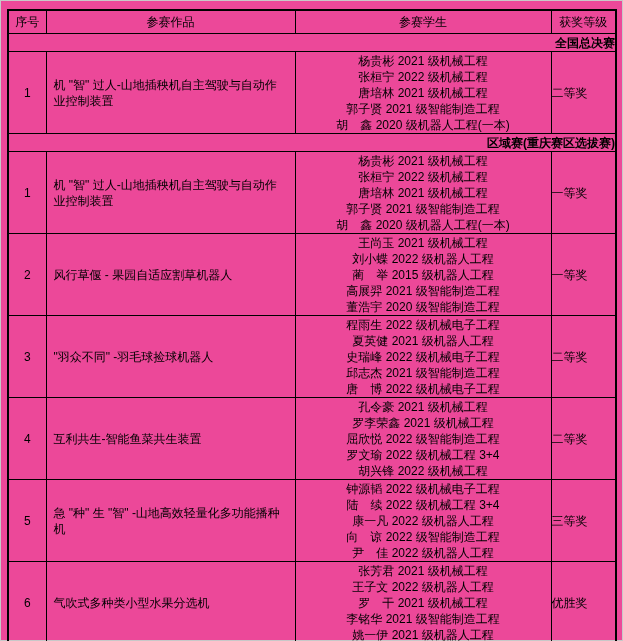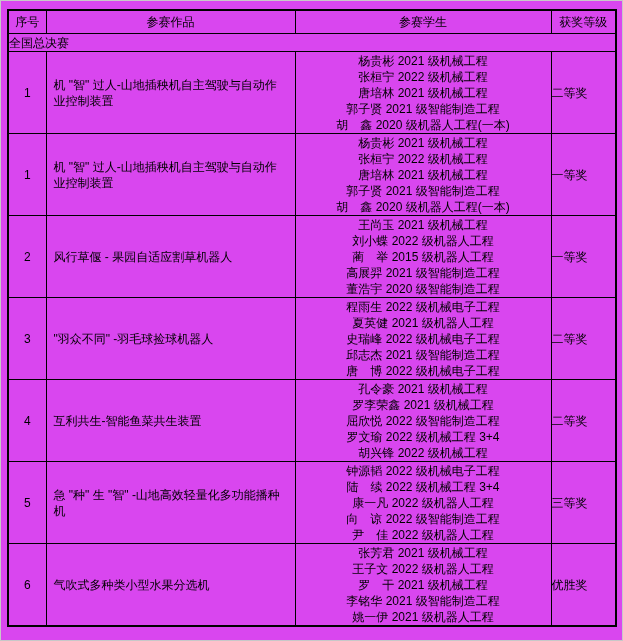--- a/index.html
+++ b/index.html
@@ -4,21 +4,21 @@
 <style>
   html, body {
     margin: 0;
     padding: 0;
     background: #ffffff;
   }
   .page {
     position: relative;
     width: 623px;
     height: 641px;
-    background: #d946ef;
+    background: #ec4899;
     box-sizing: border-box;
     border: 1px solid #c8c8c8;
     font-family: "Liberation Sans", sans-serif;
     color: #000;
   }
   table.awards {
     position: absolute;
     left: 6px;
     top: 8px;
     width: 610px;
@@ -39,23 +39,23 @@
     overflow: hidden;
   }
   tr.head th {
     height: 22px;
     font-weight: normal;
     text-align: center;
     vertical-align: middle;
   }
   tr.section td {
     height: 17px;
-    text-align: left;
+    text-align: right;
     vertical-align: middle;
-    font-weight: normal;
+    font-weight: bold;
   }
   tr.row td {
     height: 81px;
     vertical-align: middle;
   }
   td.no    { text-align: center; }
   td.work  { padding: 0 7px; text-align: left; }
   td.students { padding: 0 7px; }
   td.award { text-align: left; }
   .stu { line-height: 16px; white-space: nowrap; text-align: center; }
@@ -90,20 +90,23 @@
       <td class="students">
         <div class="stu">杨贵彬 2021 级机械工程</div>
         <div class="stu">张桓宁 2022 级机械工程</div>
         <div class="stu">唐培林 2021 级机械工程</div>
         <div class="stu">郭子贤 2021 级智能制造工程</div>
         <div class="stu">胡　鑫 2020 级机器人工程(一本)</div>
       </td>
       <td class="award">二等奖</td>
     </tr>
 
+    <tr class="section">
+      <td colspan="4">区域赛(重庆赛区选拔赛)</td>
+    </tr>
 
     <tr class="row">
       <td class="no">1</td>
       <td class="work">机 "智" 过人-山地插秧机自主驾驶与自动作业控制装置</td>
       <td class="students">
         <div class="stu">杨贵彬 2021 级机械工程</div>
         <div class="stu">张桓宁 2022 级机械工程</div>
         <div class="stu">唐培林 2021 级机械工程</div>
         <div class="stu">郭子贤 2021 级智能制造工程</div>
         <div class="stu">胡　鑫 2020 级机器人工程(一本)</div>

